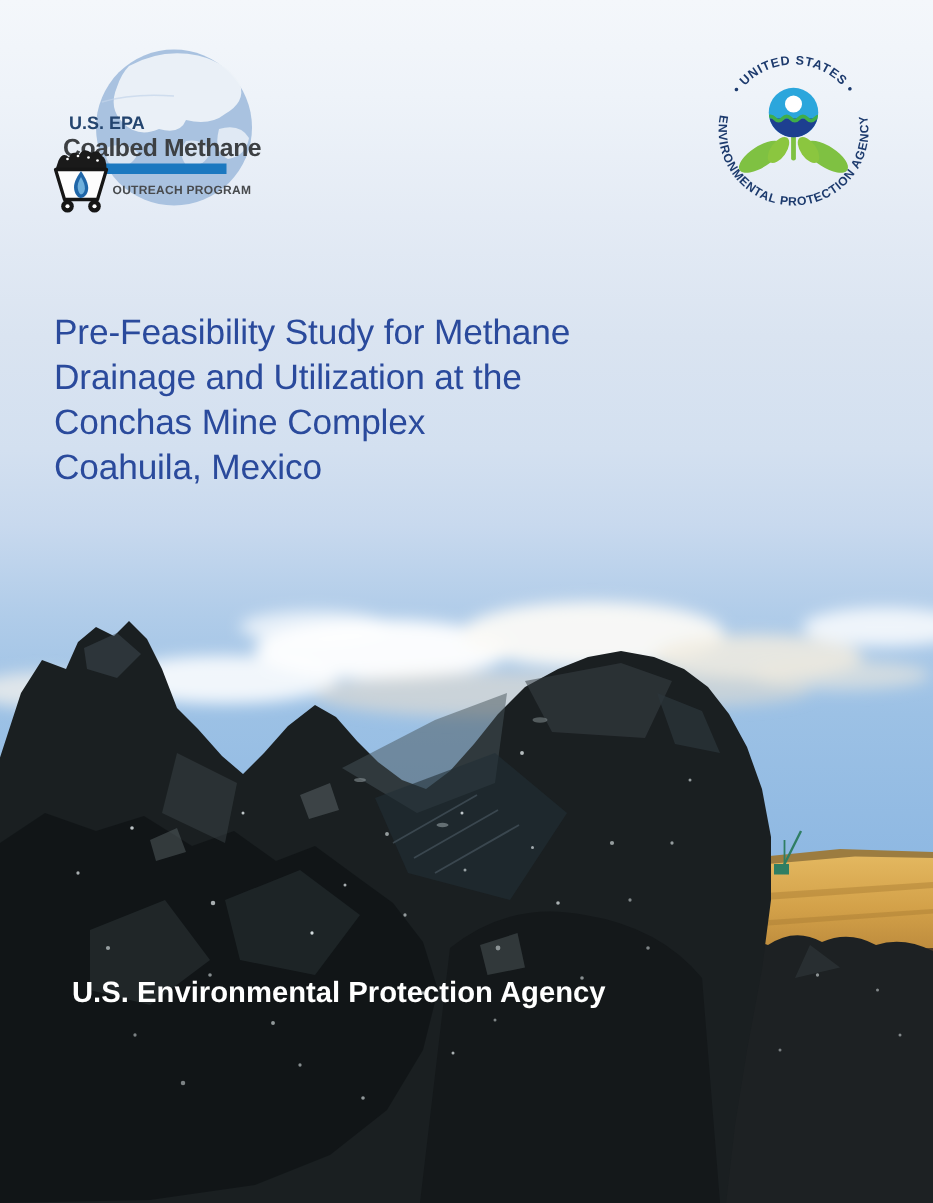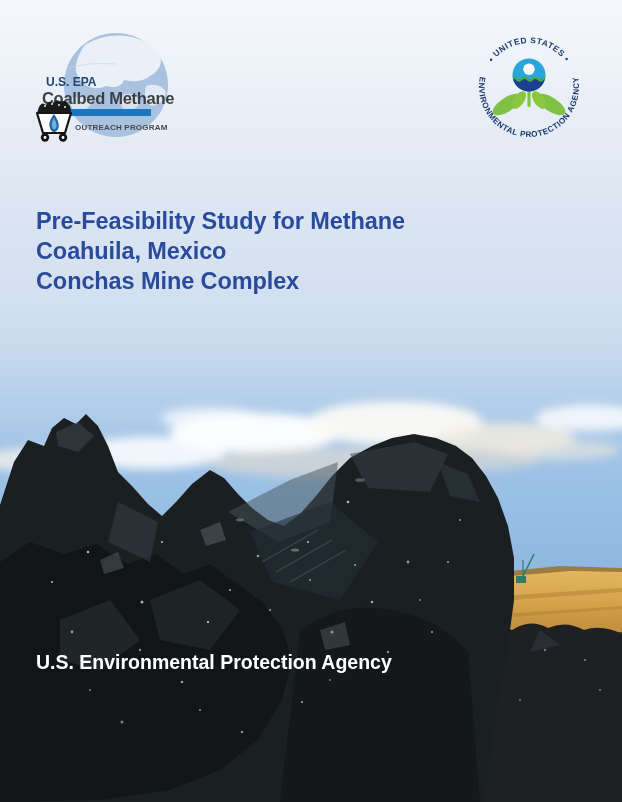--- a/index.html
+++ b/index.html
@@ -10,25 +10,25 @@
     margin:0 auto;
     overflow:hidden;
     background:linear-gradient(180deg,
       #f4f7fb 0%, #eef3f9 8%, #e4ebf5 18%, #dae4f1 28%, #d3e0f0 37.4%, #d3e0f0 100%);
   }
   .photo{position:absolute;left:0;top:300px;width:622px;height:502px;display:block;}
   .cmop{position:absolute;left:28px;top:28px;width:150px;height:120px;}
   .seal{position:absolute;left:469px;top:27px;width:120px;height:120px;}
   .title{
     position:absolute;left:36px;top:206px;width:470px;
-    color:#2a4a9c;font-size:23.5px;font-weight:bold;line-height:30px;
+    color:#2a4a9c;font-size:23.5px;font-weight:normal;line-height:30px;
     letter-spacing:-0.1px;
   }
   .footer{
-    position:absolute;left:36px;top:648px;width:420px;
+    position:absolute;left:48px;top:648px;width:420px;
     color:#ffffff;font-size:19.5px;font-weight:bold;line-height:28px;
   }
   .footer .line{margin-bottom:10px;}
   svg text{font-family:"Liberation Sans",sans-serif;}
 </style>
 </head>
 <body>
 
 <div class="cover">
 
@@ -207,21 +207,22 @@
       <path d="M44,52 A16.5,16.5 0 0 0 76,52 Z" fill="#1d3f90"></path>
       <g clip-path="url(#flowerClip)">
         <path d="M42,52 q2.7,-3 5.4,0 t5.4,0 t5.4,0 t5.4,0 t5.4,0 t5.4,0 t5.4,0" stroke="#3fae49" stroke-width="2.4" fill="none"></path>
       </g>
       <circle cx="60" cy="42.3" r="5.7" fill="#ffffff"></circle>
     </g>
   </svg>
 
   <div class="title">
     <div>Pre-Feasibility Study for Methane</div>
+    <div>Drainage and Utilization at the</div>
+    <div>Conchas Mine Complex</div>
     <div>Coahuila, Mexico</div>
-    <div>Conchas Mine Complex</div>
   </div>
 
   <div class="footer">
     <div class="line">U.S. Environmental Protection Agency</div>
   </div>
 
 </div>
 
 </body></html>

